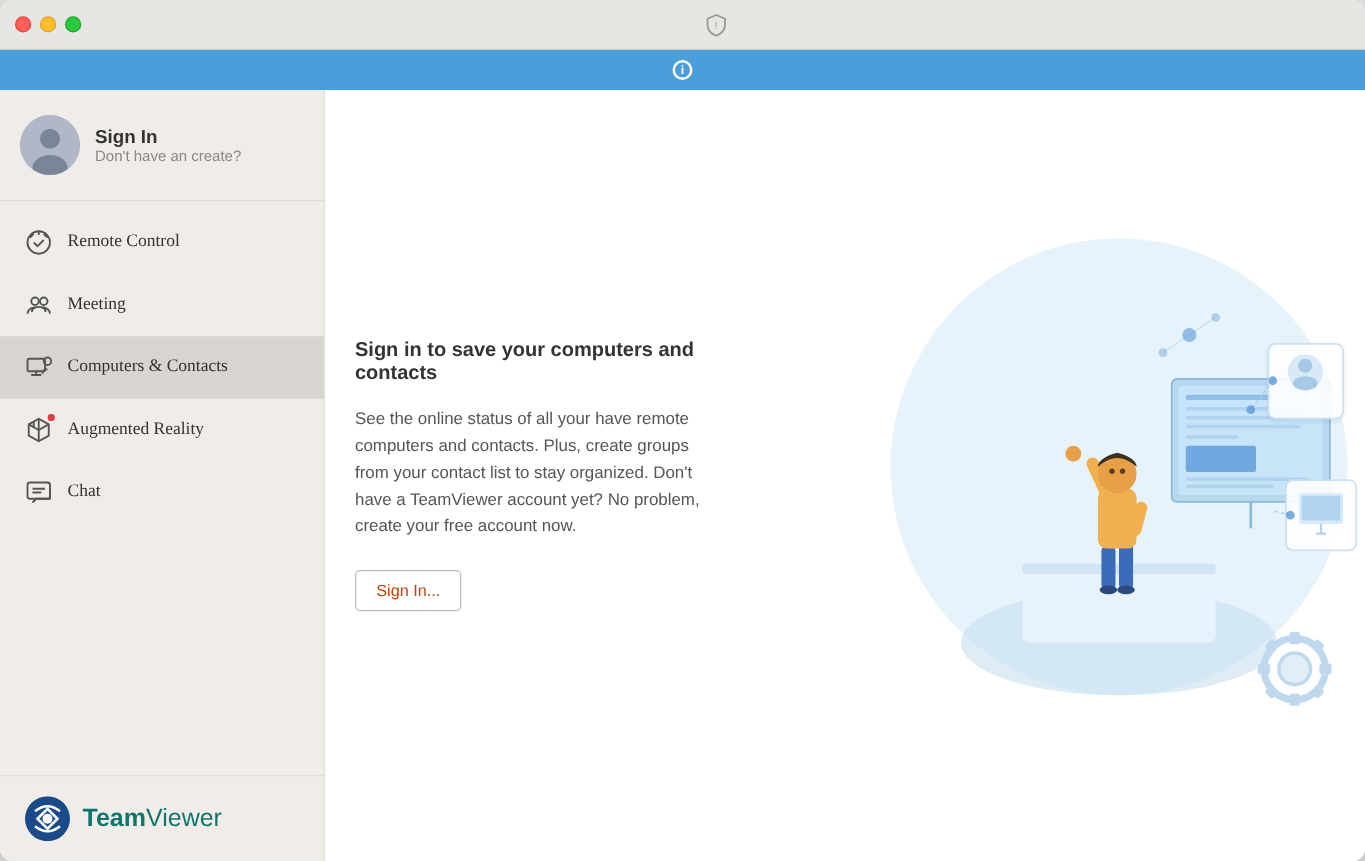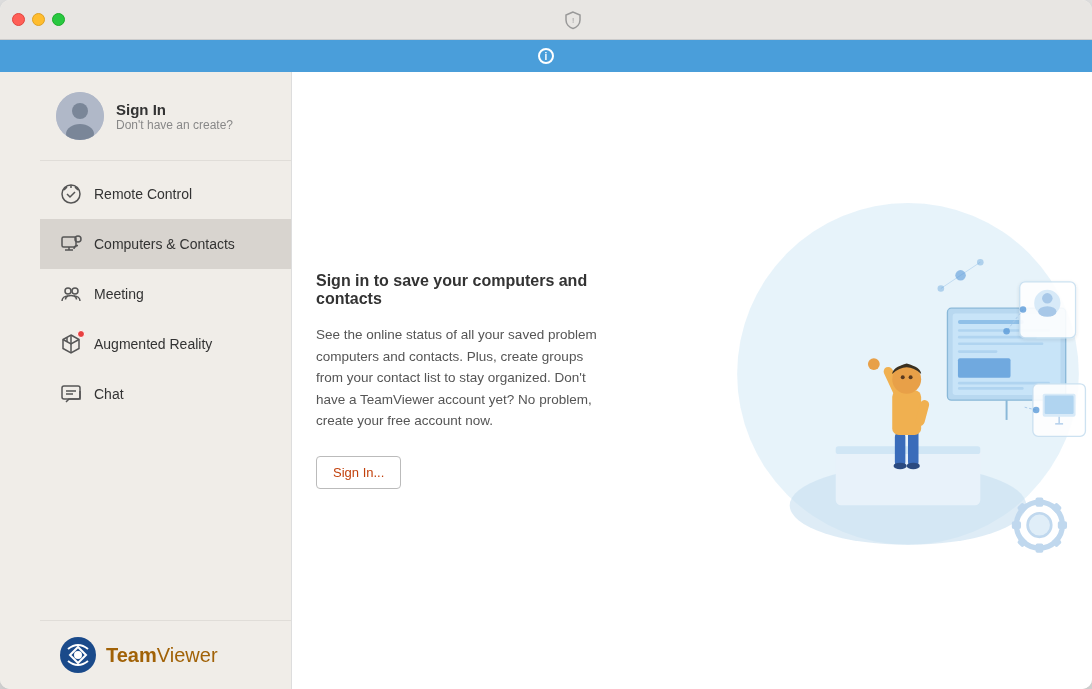--- a/index.html
+++ b/index.html
@@ -132,27 +132,26 @@
 
     
     .main-content {
       display: flex;
       flex: 1;
       overflow: hidden;
     }
 
     
     .sidebar {
-      width: 292px;
+      width: 260px;
       background: #f0ede8;
       display: flex;
       flex-direction: column;
       flex-shrink: 0;
       border-right: 1px solid #ddd;
-      padding-left: 40px;
     }
 
     
     .user-section {
       padding: 20px 16px;
       display: flex;
       align-items: center;
       gap: 12px;
       border-bottom: 1px solid #e0ddd8;
     }
@@ -191,20 +190,21 @@
       padding: 8px 0;
     }
     .nav-item {
       display: flex;
       align-items: center;
       gap: 12px;
       padding: 14px 20px;
       cursor: pointer;
       border-radius: 0;
       transition: background 0.1s;
+      font-family: Liberation Serif, serif;
     }
     .nav-item.active {
       background: #d8d4cf;
     }
     .nav-icon {
       width: 22px;
       height: 22px;
       flex-shrink: 0;
       display: flex;
       align-items: center;
@@ -223,21 +223,21 @@
       align-items: center;
       gap: 10px;
       border-top: 1px solid #e0ddd8;
     }
     .teamviewer-logo-icon {
       width: 36px;
       height: 36px;
     }
     .teamviewer-logo-text {
       font-size: 20px;
-      color: #a16207;
+      color: #0f766e;
       font-weight: 300;
     }
     .teamviewer-logo-text strong {
       font-weight: 700;
     }
 
     
     .content-panel {
       flex: 1;
       background: white;
@@ -375,47 +375,47 @@
             <svg width="22" height="22" viewBox="0 0 22 22" fill="none" stroke="#555" stroke-width="1.5">
               <circle cx="11" cy="11" r="9"></circle>
               <path d="M7 11l3 3 5-5"></path>
               <path d="M4 7l3-3M18 7l-3-3"></path>
               <line x1="11" y1="2" x2="11" y2="5"></line>
             </svg>
           </div>
           <span class="nav-label">Remote Control</span>
         </div>
 
-        <div class="nav-item active">
-          <div class="nav-icon">
-            <svg width="22" height="22" viewBox="0 0 22 22" fill="none" stroke="#555" stroke-width="1.5">
-              <rect x="2" y="4" width="14" height="10" rx="1.5"></rect>
-              <line x1="9" y1="14" x2="9" y2="17"></line>
-              <line x1="5" y1="17" x2="13" y2="17"></line>
-              <circle cx="18" cy="6" r="3"></circle>
-              <path d="M14 16c0-2 1.3-3.5 4-3.5"></path>
-            </svg>
-          </div>
-          <span class="nav-label">Computers &amp; Contacts</span>
-        </div>
-
         <div class="nav-item">
           <div class="nav-icon">
             <svg width="22" height="22" viewBox="0 0 22 22" fill="none" stroke="#555" stroke-width="1.5">
               <circle cx="8" cy="8" r="3"></circle>
               <circle cx="15" cy="8" r="3"></circle>
               <path d="M2 18c0-3 2.7-5 6-5"></path>
               <path d="M20 18c0-3-2.7-5-6-5"></path>
               <path d="M8 13c1-0.3 2-0.5 3-0.5s2 0.2 3 0.5c1.5 0.5 2.5 1.8 2.5 3.5"></path>
               <path d="M5.5 16.5c0-1.7 1-3 2.5-3.5"></path>
             </svg>
           </div>
           <span class="nav-label">Meeting</span>
         </div>
 
+        <div class="nav-item active">
+          <div class="nav-icon">
+            <svg width="22" height="22" viewBox="0 0 22 22" fill="none" stroke="#555" stroke-width="1.5">
+              <rect x="2" y="4" width="14" height="10" rx="1.5"></rect>
+              <line x1="9" y1="14" x2="9" y2="17"></line>
+              <line x1="5" y1="17" x2="13" y2="17"></line>
+              <circle cx="18" cy="6" r="3"></circle>
+              <path d="M14 16c0-2 1.3-3.5 4-3.5"></path>
+            </svg>
+          </div>
+          <span class="nav-label">Computers &amp; Contacts</span>
+        </div>
+
         <div class="nav-item">
           <div class="nav-icon ar-icon-wrap">
             <svg width="22" height="22" viewBox="0 0 22 22" fill="none" stroke="#555" stroke-width="1.5">
               <path d="M11 2l8 4.5v9L11 20 3 15.5v-9z"></path>
               <path d="M11 2v18"></path>
               <path d="M3 6.5l8 4.5 8-4.5"></path>
               <line x1="7" y1="4.5" x2="7" y2="9"></line>
             </svg>
             <div class="ar-dot"></div>
           </div>
@@ -450,21 +450,21 @@
           </span>
         </div>
       </div>
     </div>
 
     <div class="content-panel">
       <div class="content-inner">
 
         <div class="content-text">
           <h2 class="content-heading">Sign in to save your computers and contacts</h2>
-          <p class="content-description">See the online status of all your saved problem computers and contacts. Plus, create groups from your contact list to stay organized. Don't have a TeamViewer account yet? No problem, create your free account now.</p>
+          <p class="content-description">See the online status of all your have remote computers and contacts. Plus, create groups from your contact list to stay organized. Don't have a TeamViewer account yet? No problem, create your free account now.</p>
           <div class="content-buttons">
             <button class="btn-secondary">Sign In...</button>
           </div>
         </div>
 
         <div class="illustration">
           <svg viewBox="0 0 700 580" xmlns="http://www.w3.org/2000/svg">
 
             <circle cx="420" cy="280" r="260" fill="#ddeef8" opacity="0.7"></circle>
 

